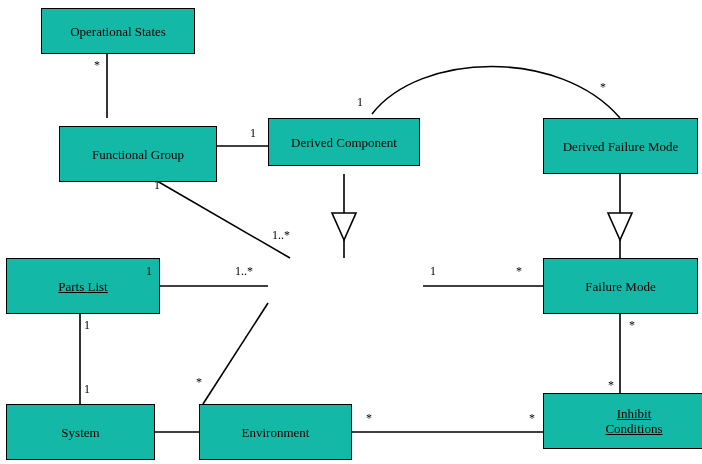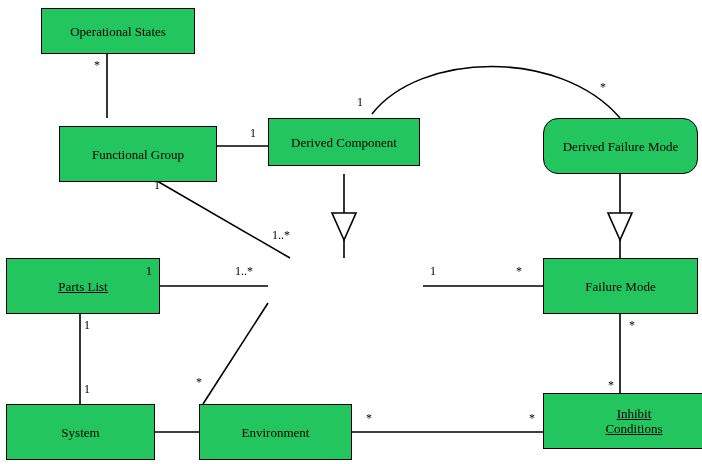--- a/index.html
+++ b/index.html
@@ -12,21 +12,21 @@
     width: 702px;
     height: 464px;
     background: #ffffff;
     font-family: "Liberation Serif", serif;
     overflow: hidden;
   }
   .node {
     position: absolute;
     box-sizing: border-box;
     border: 1px solid #000000;
-    background: #22c55e;
+    background: #14b8a6;
     display: flex;
     flex-direction: column;
     align-items: stretch;
     justify-content: center;
     z-index: 3;
   }
   .node .title {
     text-align: center;
     font-size: 13px;
     color: #000000;
@@ -101,21 +101,21 @@
   </div>
 
   <div class="node" style="left:35px; top:126px; width:158px; height:56px;margin-left:24px;">
     <div class="title">Functional Group</div>
   </div>
 
   <div class="node" style="left:268px; top:118px; width:152px; height:48px;">
     <div class="title">Derived Component</div>
   </div>
 
-  <div class="node" style="left:543px; top:118px; width:155px; height:56px;border-radius:15px;">
+  <div class="node" style="left:543px; top:118px; width:155px; height:56px;">
     <div class="title">Derived Failure Mode</div>
   </div>
 
   <div class="node" style="left:6px; top:258px; width:154px; height:56px;text-decoration:underline;">
     <div class="title">Parts List</div>
   </div>
 
 
   <div class="node" style="left:543px; top:258px; width:155px; height:56px;">
     <div class="title">Failure Mode</div>

